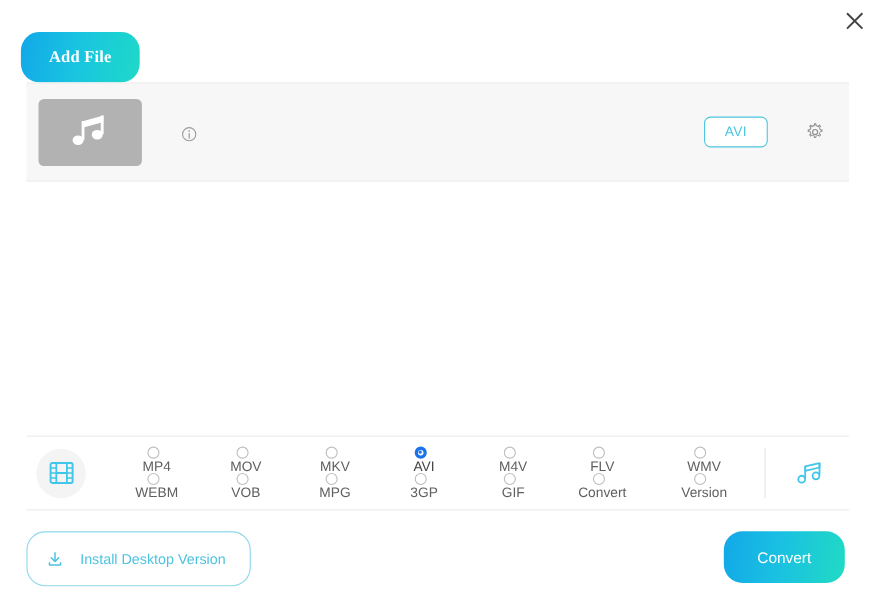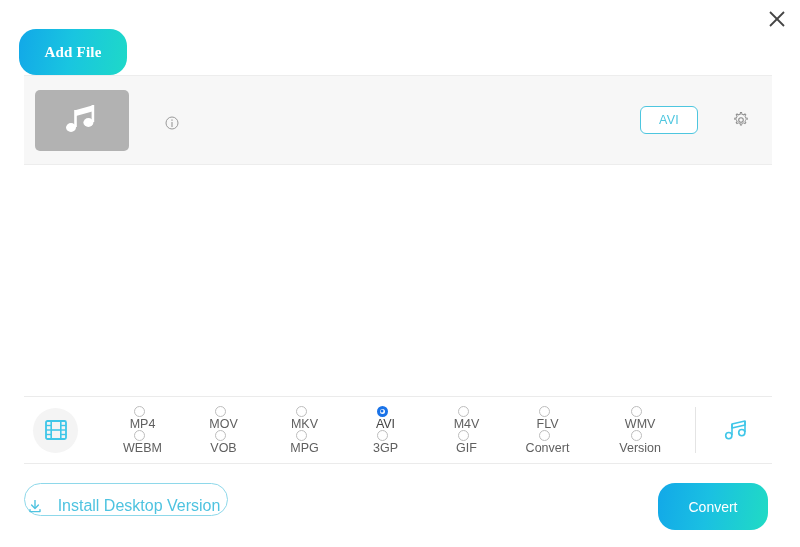--- a/index.html
+++ b/index.html
@@ -216,28 +216,28 @@
     margin-right: 18px;
     cursor: pointer;
   }
 
   
   .install-btn {
     position: absolute;
     left: 24px;
     top: 483px;
     width: 204px;
-    height: 33px;
+    height: 50px;
     border: 1px solid #8ed8ea;
     border-radius: 17px;
     background: #ffffff;
     color: #4ec3e0;
-    font-size: 16px;
-    display: flex;
-    align-items: flex-end;
+    font-size: 13px;
+    display: flex;
+    align-items: center;
     justify-content: center;
     cursor: pointer;
     box-sizing: border-box;
   }
   .install-btn .dl-icon {
     display: inline-flex;
     margin-right: 14px;
     margin-left: -6px;
   }
   .convert-btn {

